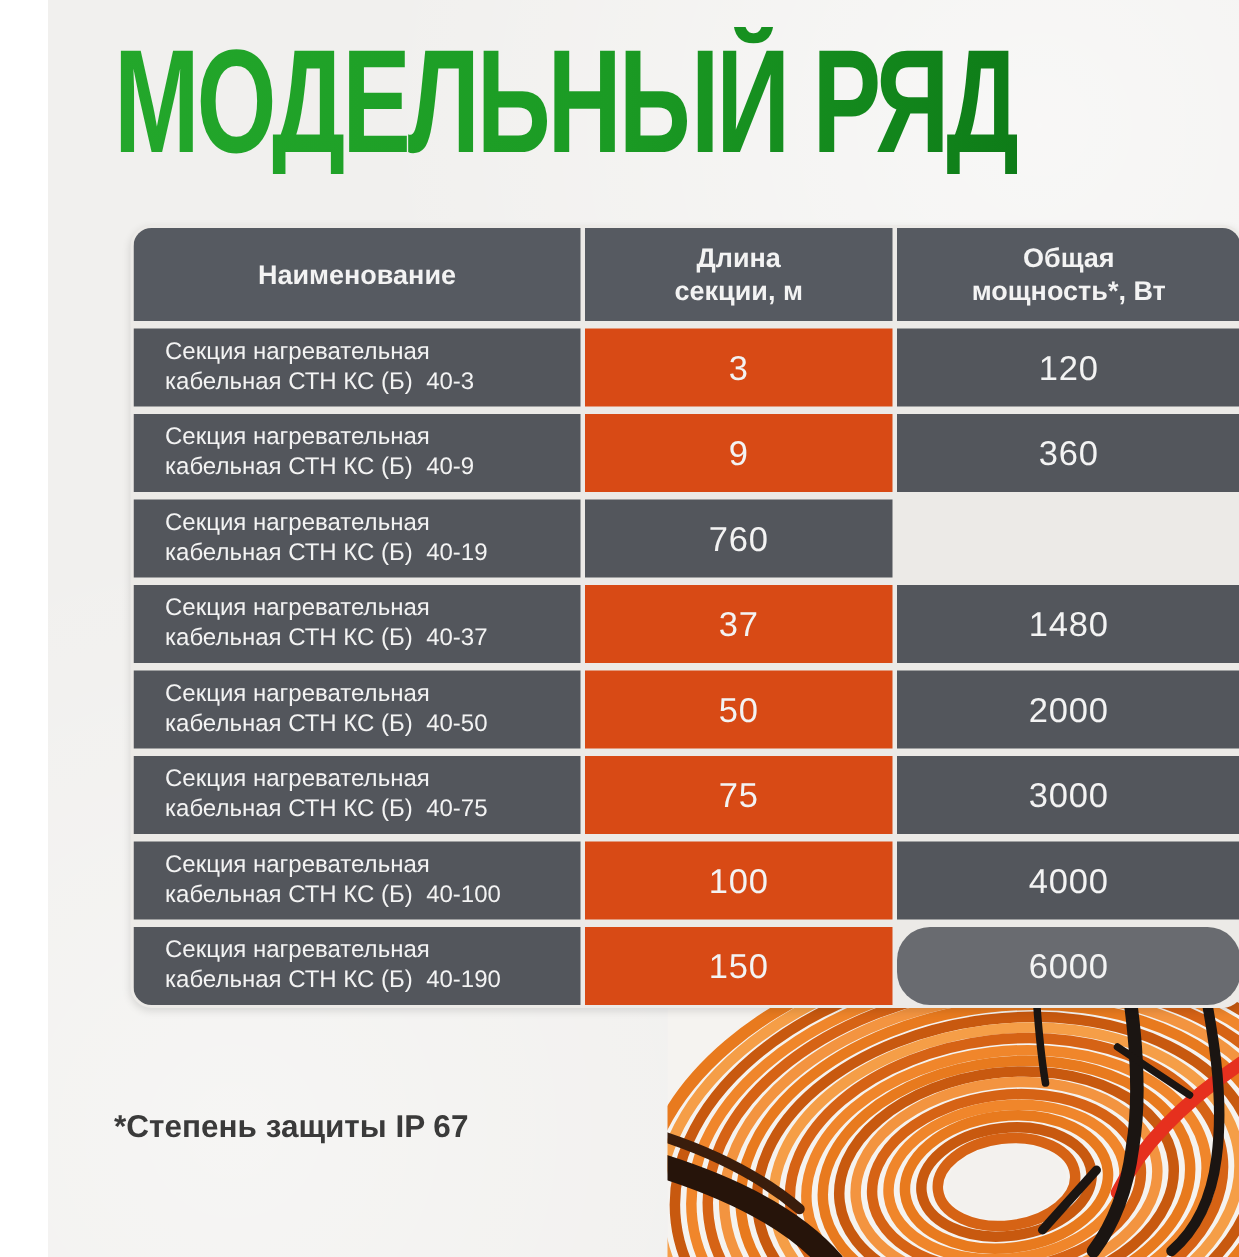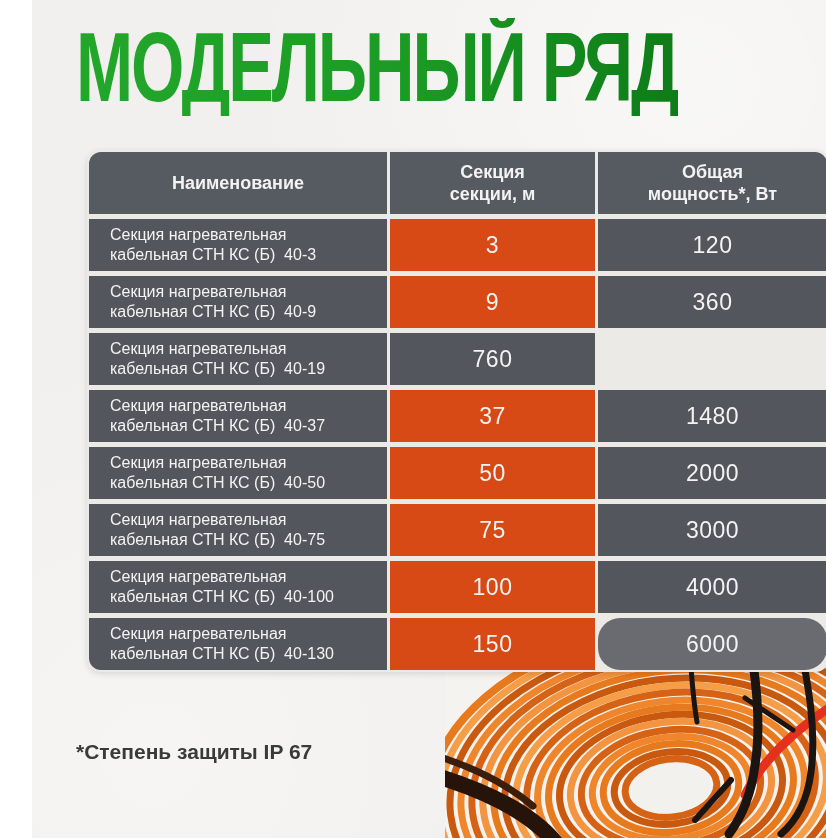--- a/index.html
+++ b/index.html
@@ -50,21 +50,21 @@
 <div class="page">
 
   <h1 class="title"><span class="title-inner">МОДЕЛЬНЫЙ РЯД</span></h1>
 
   <div class="model-table">
     <div class="t-row header">
       <div class="cell">
         <span>Наименование</span>
       </div>
       <div class="cell">
-        <span><span>Секция</span><br><span>секции, м</span></span>
+        <span><span>Длина</span><br><span>секции, м</span></span>
       </div>
       <div class="cell">
         <span><span>Общая</span><br><span>мощность*, Вт</span></span>
       </div>
     </div>
 
   <div class="t-row data">
         <div class="cell name-cell">
           <span><span class="name-line">Секция нагревательная</span><br><span class="name-line">кабельная СТН КС (Б)  40-3</span></span>
         </div>
@@ -133,21 +133,21 @@
         </div>
         <div class="cell num-cell orange">
           <span>100</span>
         </div>
         <div class="cell num-cell gray">
           <span>4000</span>
         </div>
       </div>
       <div class="t-row data">
         <div class="cell name-cell">
-          <span><span class="name-line">Секция нагревательная</span><br><span class="name-line">кабельная СТН КС (Б)  40-130</span></span>
+          <span><span class="name-line">Секция нагревательная</span><br><span class="name-line">кабельная СТН КС (Б)  40-190</span></span>
         </div>
         <div class="cell num-cell orange">
           <span>150</span>
         </div>
         <div class="cell num-cell translucent">
           <span>6000</span>
         </div>
       </div>
     </div>
 

